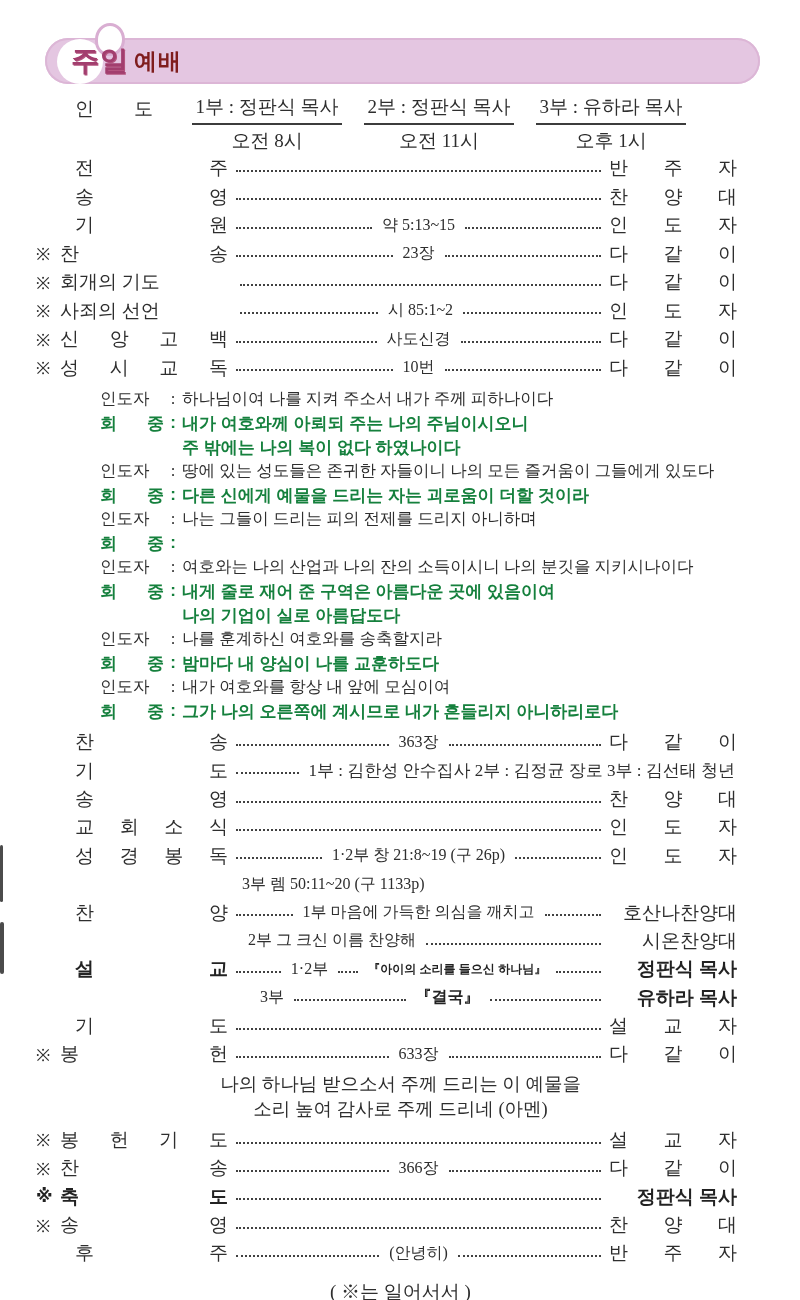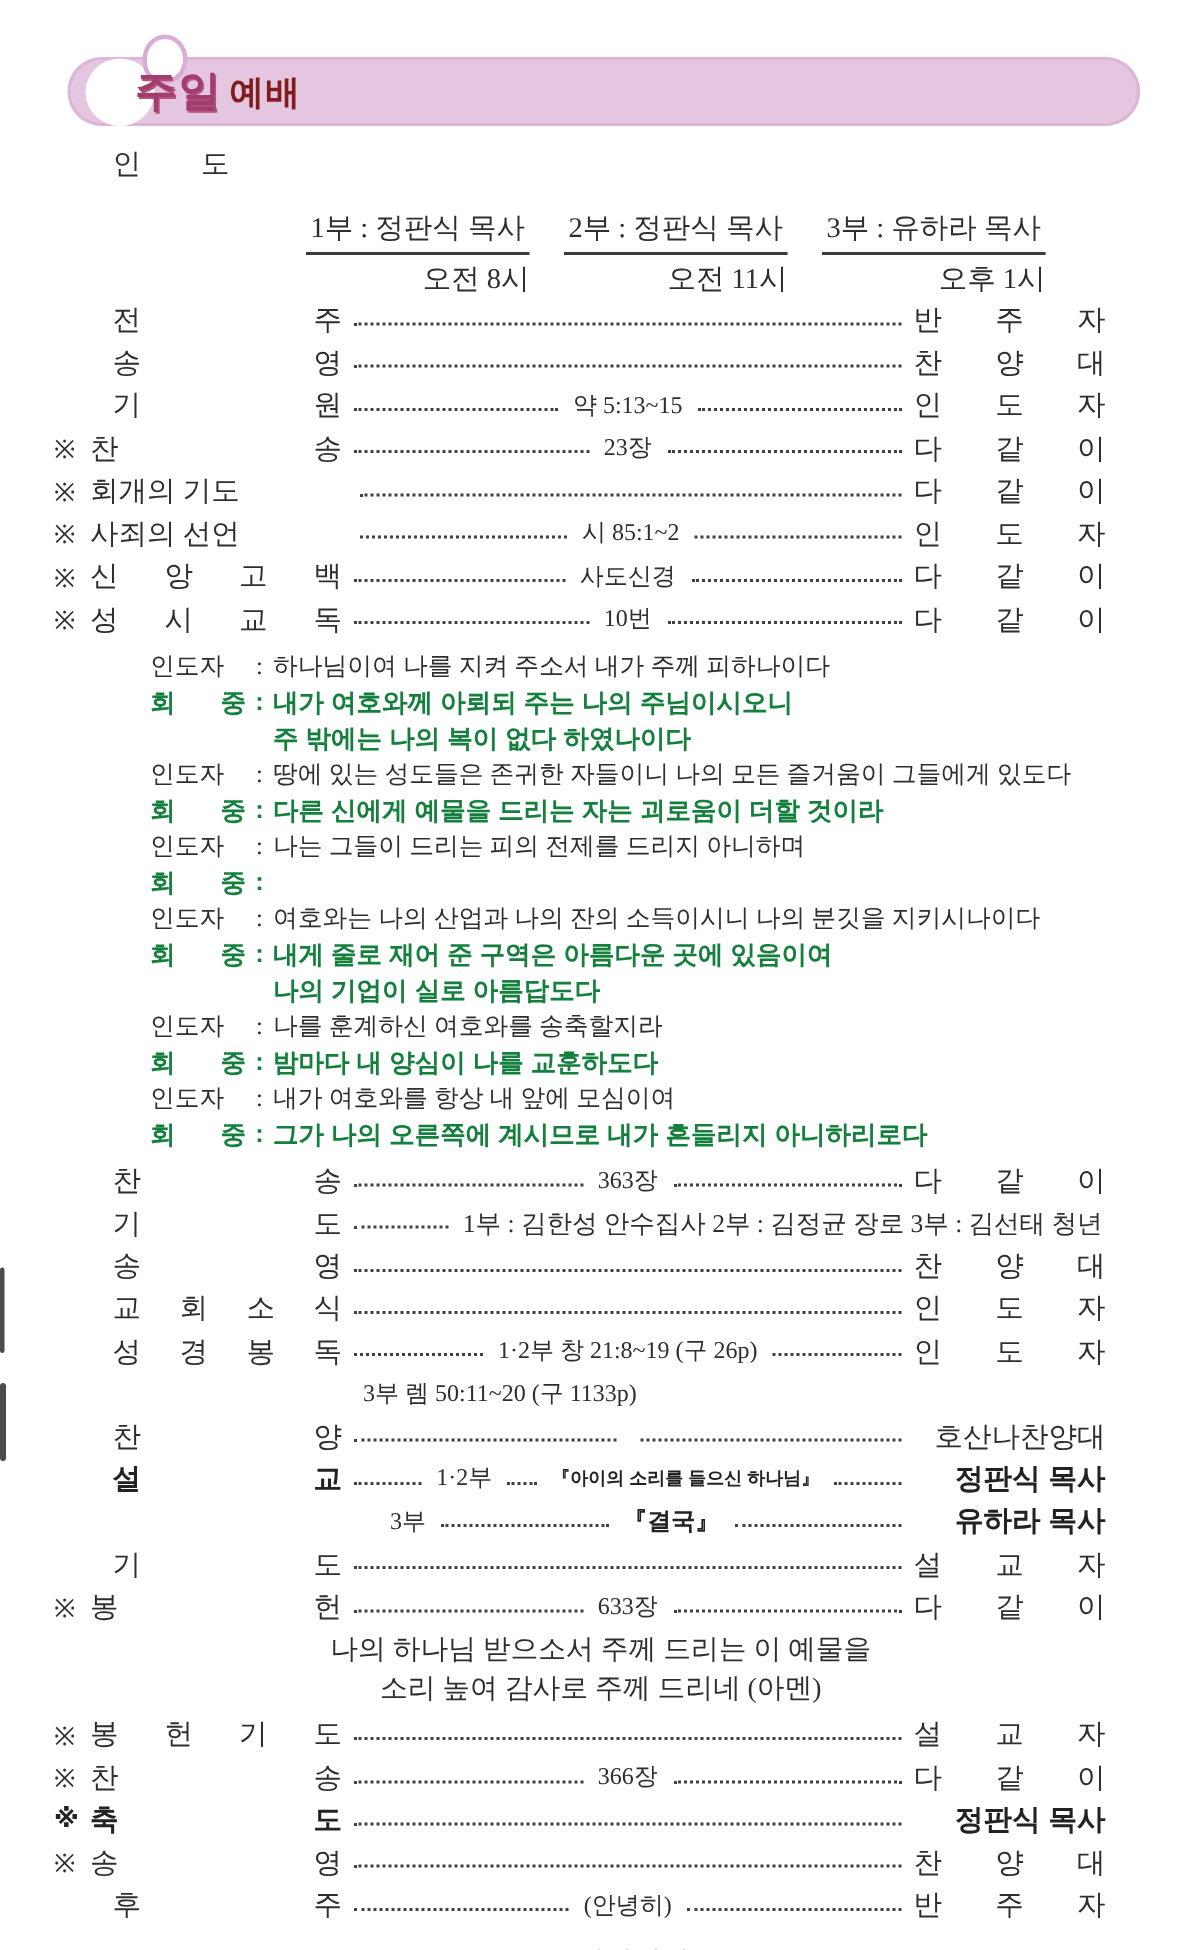--- a/index.html
+++ b/index.html
@@ -17,36 +17,36 @@
   .moon {
     position:absolute; left:12px; top:1px; width:46px; height:45px;
     background:#ffffff; border-radius:50%;
   }
   .petal {
     position:absolute; left:50px; top:-15px; width:24px; height:27px;
     background:#ffffff; border:3px solid #d9aed2;
     border-radius:50% 50% 50% 45%;
   }
   .banner-title {
-    position:absolute; left:45px; top:0; height:46px;
+    position:absolute; left:26px; top:0; height:46px;
     display:flex; align-items:center;
     font-family:"Liberation Sans","DejaVu Sans",sans-serif; font-weight:800;
   }
   .t1 { font-size:28px; color:#a23e6e; letter-spacing:1px; text-shadow:1px 1px 0 #b4547f; }
   .t2 { font-size:23px; color:#7f1d1d; margin-left:5px; letter-spacing:1px; }
 
   
   .content { padding:0 63px 0 36px; }
 
   
   .conductors { display:flex; margin-top:10px; font-size:19px; }
   .cond-mark { width:24px; flex:none; }
   .cond-label { width:78px; flex:none; text-align:justify; text-align-last:justify; padding-left:15px; padding-top:2px; }
   .services { flex:1; display:flex; margin-left:28px; margin-right:40px; }
-  .svc { flex:1; text-align:right;margin-top:45px; }
+  .svc { flex:1; text-align:center; }
   .svc-name { display:inline-block; border-bottom:2px solid #3c3c3c; padding:0 3px 3px; white-space:nowrap; }
   .svc-time { margin-top:3px; }
 
   
   .row { display:flex; align-items:center; height:28.5px; font-size:19px; }
   .rows-bottom .row { height:28.4px; }
   .mark { width:24px; flex:none; font-size:17px; }
   .label { width:153px; flex:none; padding-left:15px; text-align:justify; text-align-last:justify; white-space:nowrap; }
   .row.m .label { width:168px; padding-left:0; }
   .label.nojust { width:auto; text-align-last:auto; padding-left:0; margin-right:4px; }
@@ -284,22 +284,28 @@
         <span class="leader"></span>
         <span class="right">인 도 자</span>
       </div>
       <div class="row cont-scripture">
         <span class="mid">3부  렘 50:11~20 (구 1133p)</span>
       </div>
       <div class="row">
         <span class="mark"></span>
         <span class="label">찬 양</span>
         <span class="leader"></span>
+        <span class="mid">1부 마음에 가득한 의심을 깨치고</span>
         <span class="leader"></span>
         <span class="right tight">호산나찬양대</span>
+      </div>
+      <div class="row cont-praise">
+        <span class="mid">2부 그 크신 이름 찬양해</span>
+        <span class="leader"></span>
+        <span class="right tight">시온찬양대</span>
       </div>
       <div class="row">
         <span class="mark"></span>
         <span class="label g">설 교</span>
         <span class="leader"></span>
         <span class="mid">1·2부</span>
         <span class="leader mini"></span>
         <span class="mid g" style="font-size:12px">『아이의 소리를 들으신 하나님』</span>
         <span class="leader"></span>
         <span class="right tight g">정판식 목사</span>

